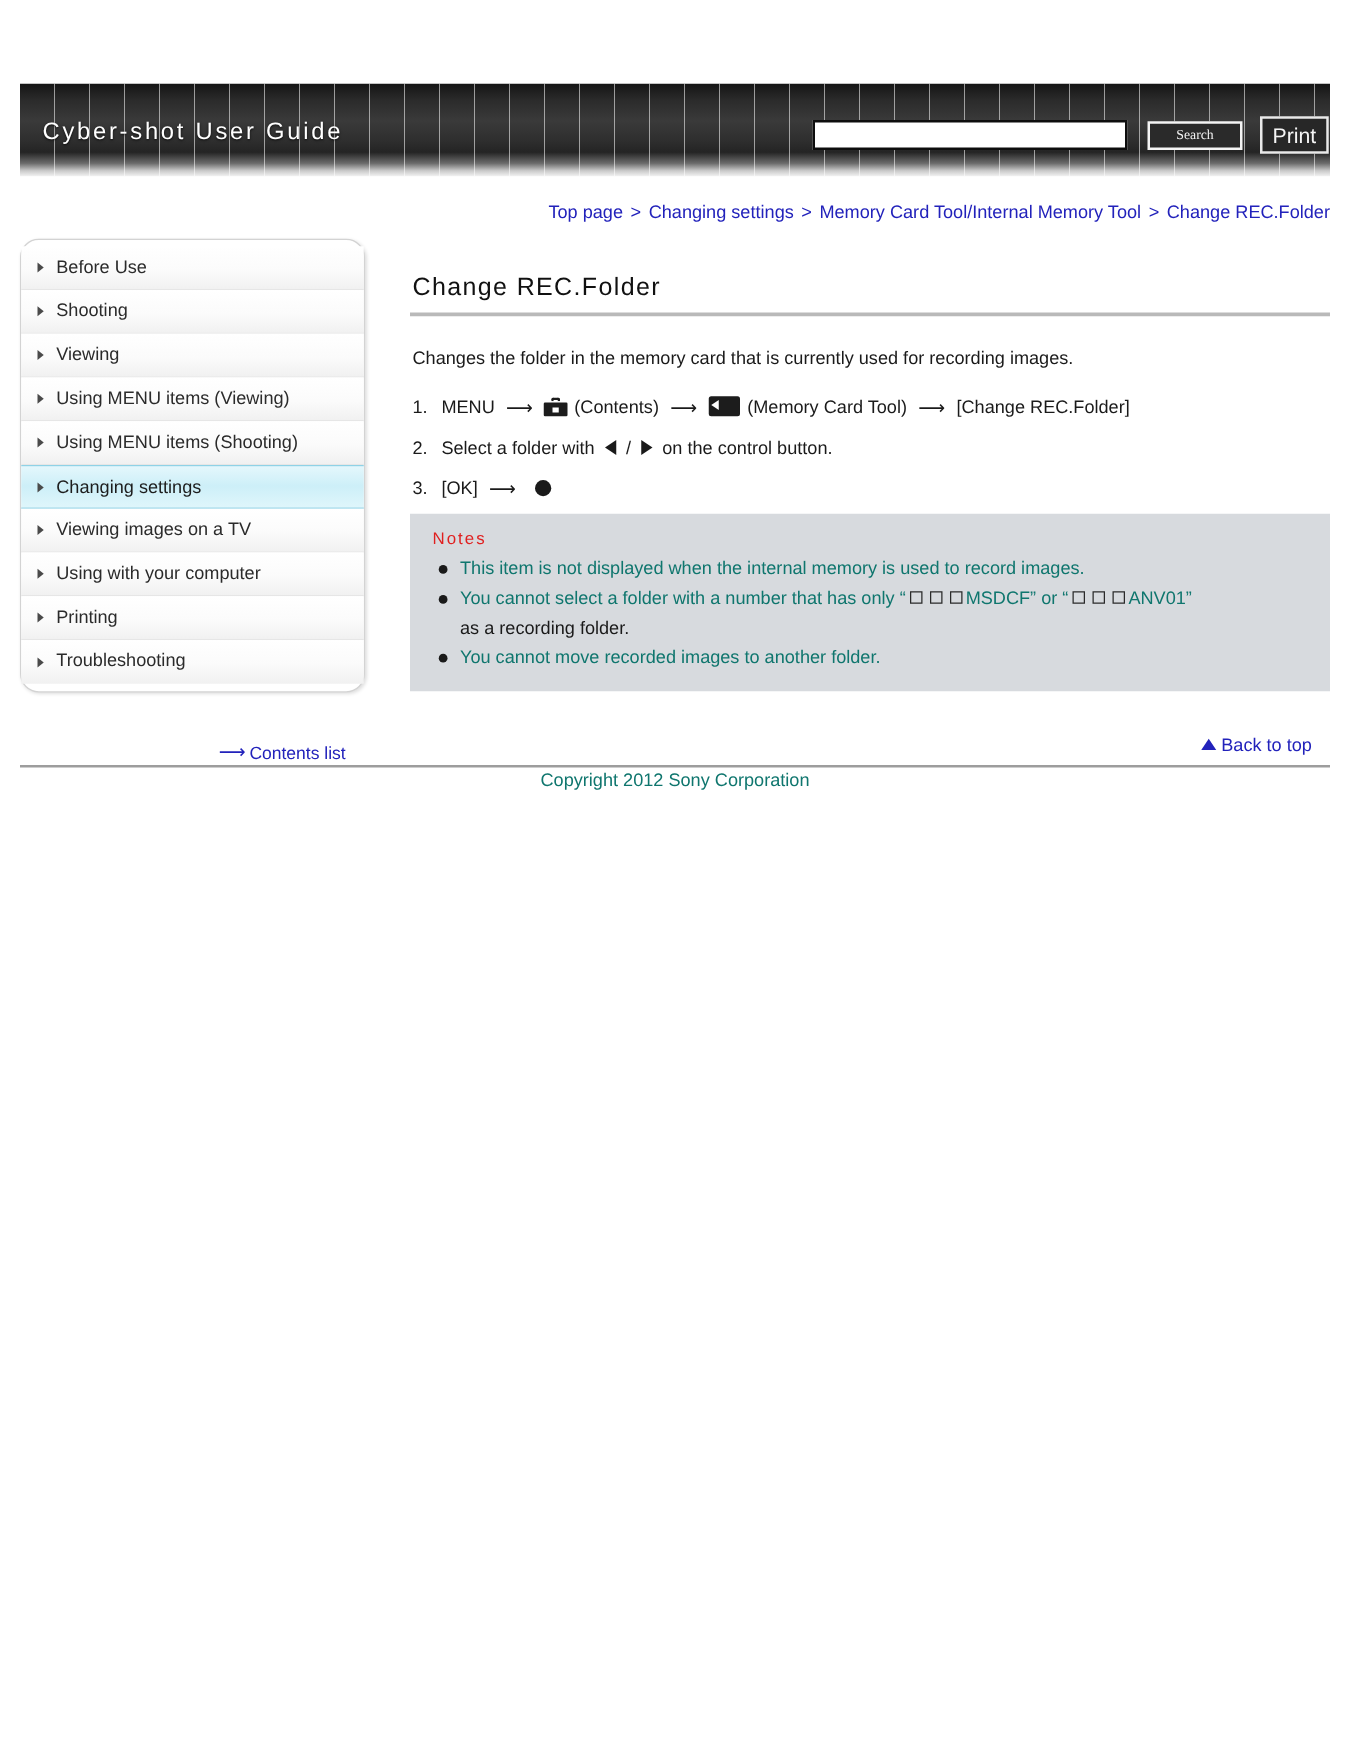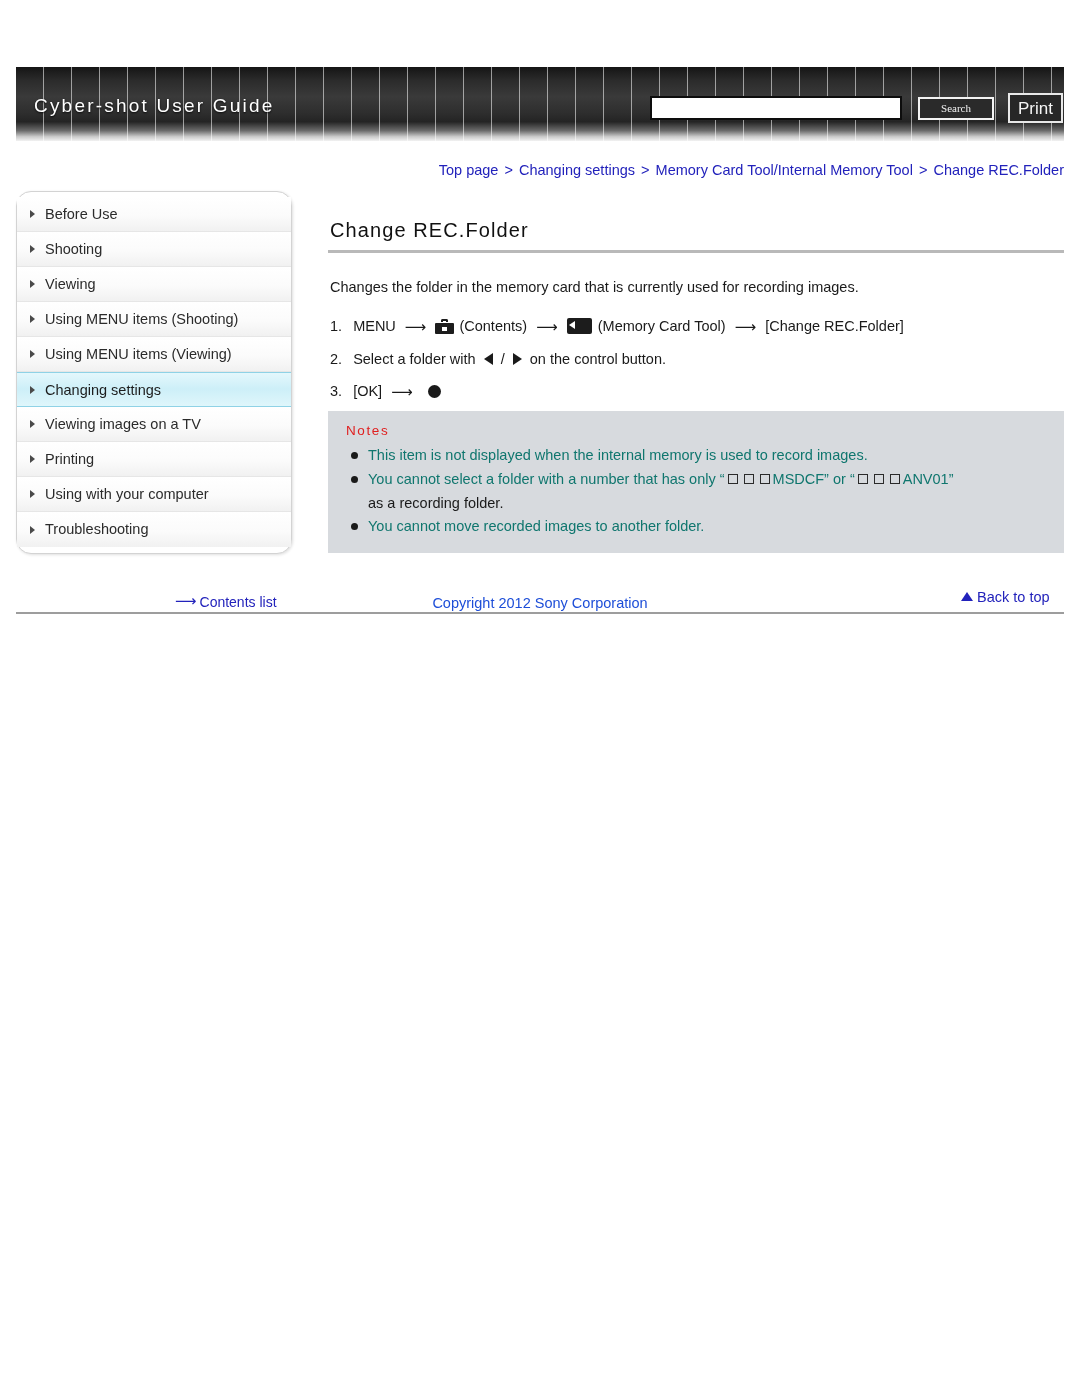--- a/index.html
+++ b/index.html
@@ -377,25 +377,25 @@
     position: absolute;
     left: 16px;
     top: 612px;
     width: 1048px;
     height: 2px;
     background: #9d9d9d;
   }
   .copyright {
     position: absolute;
     left: 0;
-    top: 595px;
+    top: 617px;
     width: 1080px;
     text-align: center;
     font-size: 14.5px;
-    color: #1d4ed8;
+    color: #0f766e;
   }
 </style>
 </head>
 <body>
 
 <div class="header-banner">
   <div class="banner-title">Cyber-shot User Guide</div>
   <input class="search-input" type="text" value="" placeholder="" style="">
   <button class="search-button">Search</button>
   <button class="print-button">Print</button>
@@ -419,41 +419,41 @@
   <div class="nav-item">
     <span class="nav-arrow"></span>
     <span>Shooting</span>
   </div>
   <div class="nav-item">
     <span class="nav-arrow"></span>
     <span>Viewing</span>
   </div>
   <div class="nav-item">
     <span class="nav-arrow"></span>
+    <span>Using MENU items (Viewing)</span>
+  </div>
+  <div class="nav-item">
+    <span class="nav-arrow"></span>
     <span>Using MENU items (Shooting)</span>
   </div>
-  <div class="nav-item">
-    <span class="nav-arrow"></span>
-    <span>Using MENU items (Viewing)</span>
-  </div>
   <div class="nav-item active">
     <span class="nav-arrow"></span>
     <span>Changing settings</span>
   </div>
   <div class="nav-item">
     <span class="nav-arrow"></span>
     <span>Viewing images on a TV</span>
   </div>
   <div class="nav-item">
     <span class="nav-arrow"></span>
+    <span>Using with your computer</span>
+  </div>
+  <div class="nav-item">
+    <span class="nav-arrow"></span>
     <span>Printing</span>
-  </div>
-  <div class="nav-item">
-    <span class="nav-arrow"></span>
-    <span>Using with your computer</span>
   </div>
   <div class="nav-item">
     <span class="nav-arrow"></span>
     <span>Troubleshooting</span>
   </div>
 </nav>
 
 <main class="content">
   <h1 class="page-title">Change REC.Folder</h1>
   <div class="title-rule"></div>

